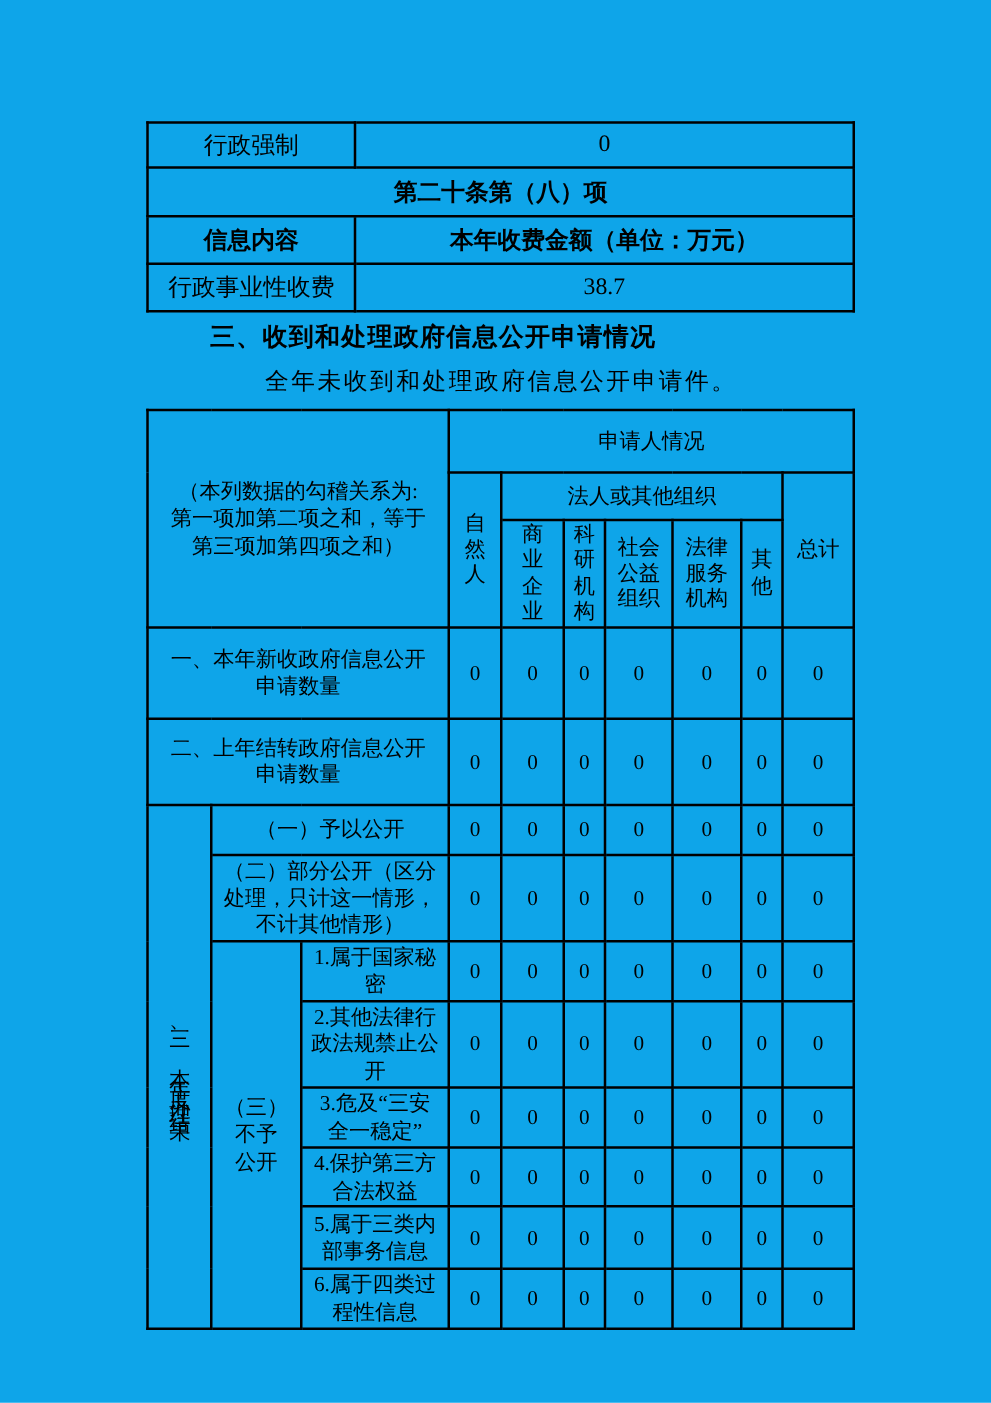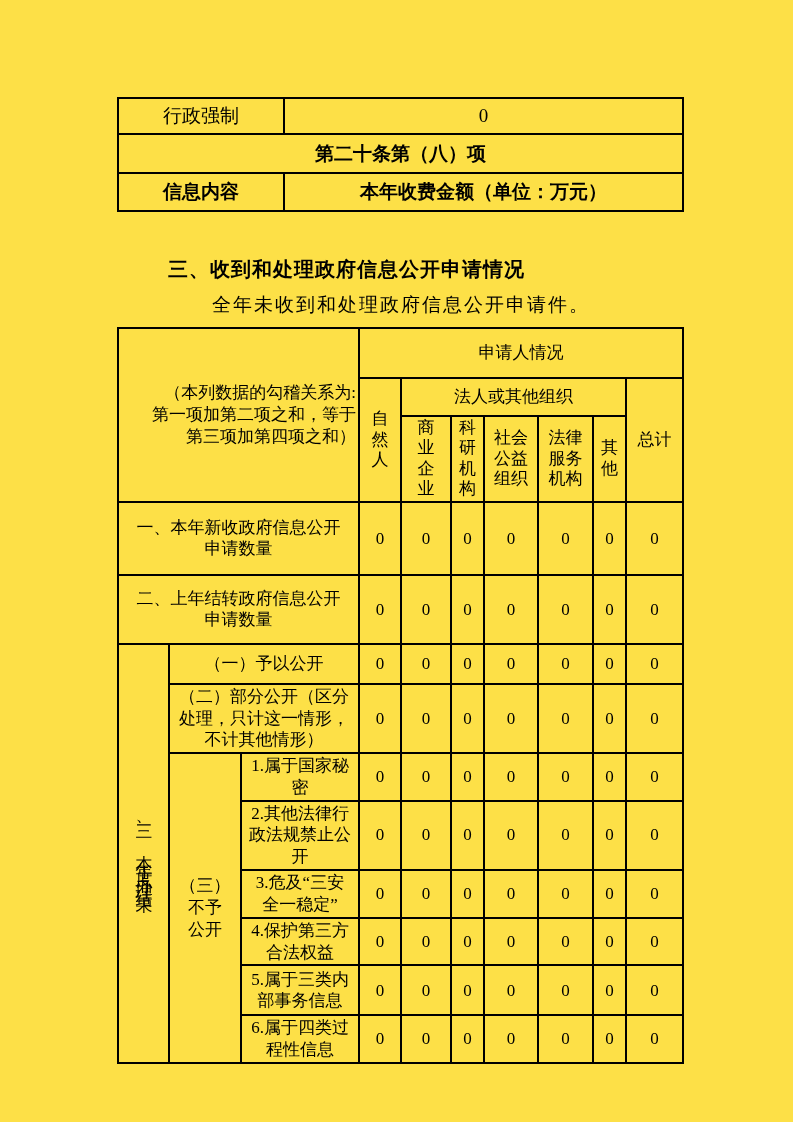--- a/index.html
+++ b/index.html
@@ -5,21 +5,21 @@
   html, body { margin: 0; padding: 0; }
   body {
     width: 793px; height: 1122px;
     background: #ffffff;
     font-family: "Liberation Serif", "DejaVu Serif", serif;
     color: #000;
   }
   .page {
     position: relative;
     width: 793px; height: 1122px;
-    background: #fde047;
+    background: #0ea5e9;
     overflow: hidden;
   }
   table {
     border-collapse: collapse;
     table-layout: fixed;
   }
   td {
     border: 2px solid #000;
     text-align: center;
     vertical-align: middle;
@@ -55,21 +55,20 @@
   
   .req-table {
     position: absolute; left: 117px; top: 327px;
     width: 565px;
     font-size: 17px;
     line-height: 1.28;
   }
   .req-table .note {
     white-space: pre-line;
     font-size: 17px;
-    text-align: right;
   }
   .prewrap { white-space: pre-line; }
   .w1 {
     display: inline-block;
     width: 1.1em;
     word-break: break-all;
     line-height: 1.2;
   }
   .w2 {
     display: inline-block;
@@ -99,20 +98,24 @@
         <tr style="height:36px">
       <td>行政强制</td>
       <td>0</td>
     </tr>
     <tr style="height:39px">
       <td colspan="2" class="bold-sans">第二十条第（八）项</td>
     </tr>
     <tr style="height:38px">
       <td class="bold-sans">信息内容</td>
       <td class="bold-sans">本年收费金额（单位：万元）</td>
+    </tr>
+    <tr style="height:38px">
+      <td>行政事业性收费</td>
+      <td>38.7</td>
     </tr>
   </tbody>
     </table>
 
   <div class="heading">三、收到和处理政府信息公开申请情况</div>
   <div class="intro">全年未收到和处理政府信息公开申请件。</div>
 
   <table class="req-table">
     <colgroup>
       <col style="width:51px">

